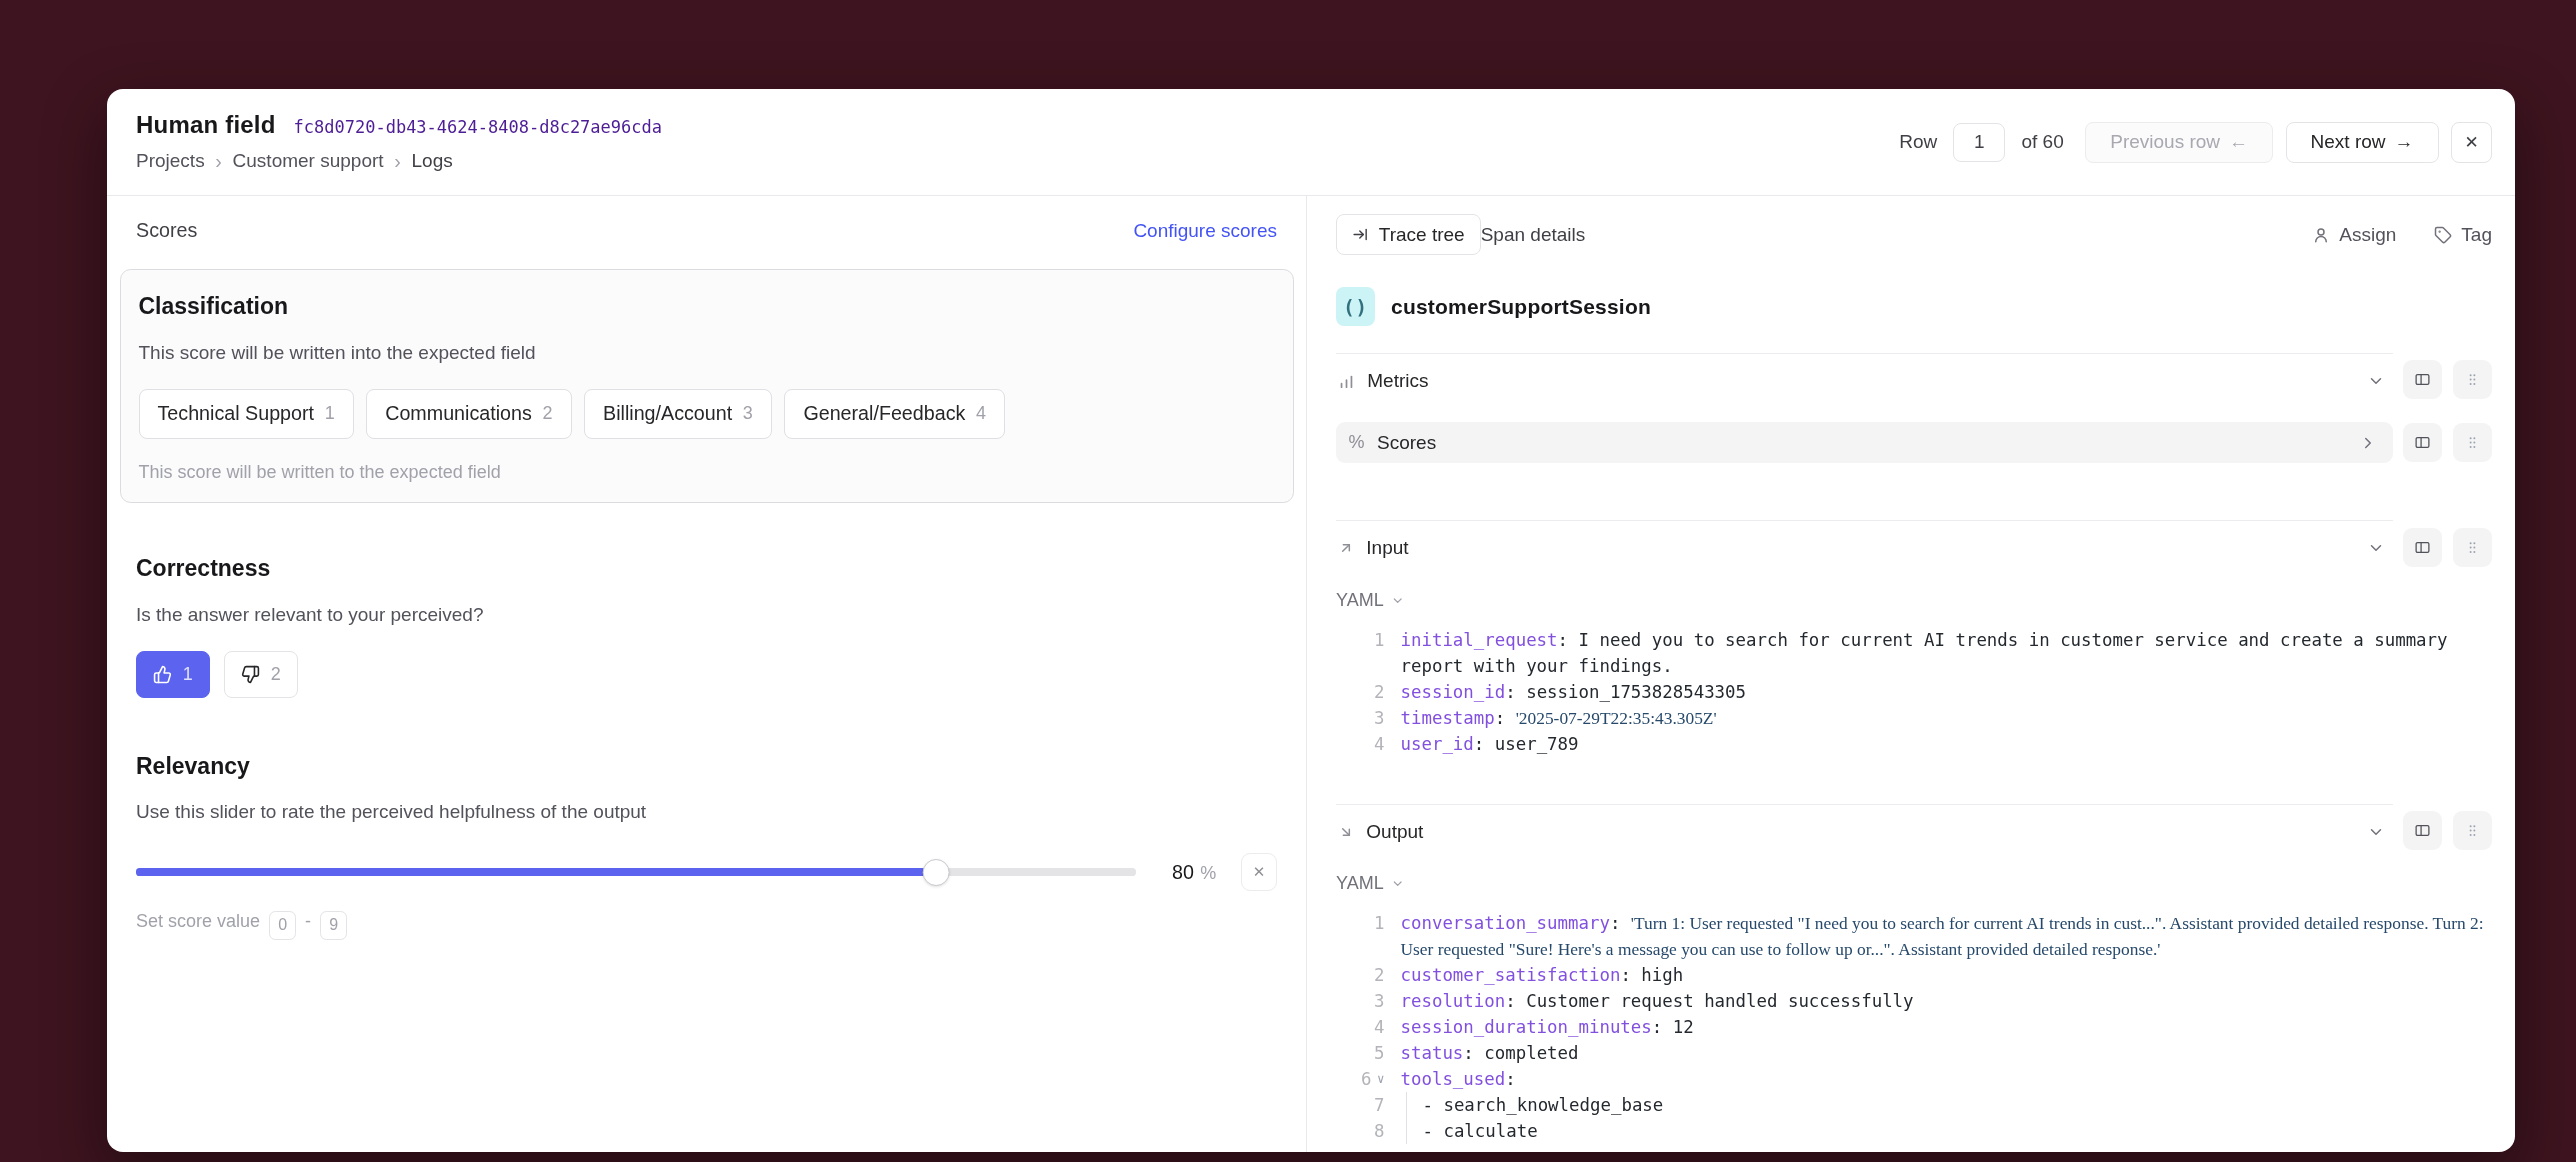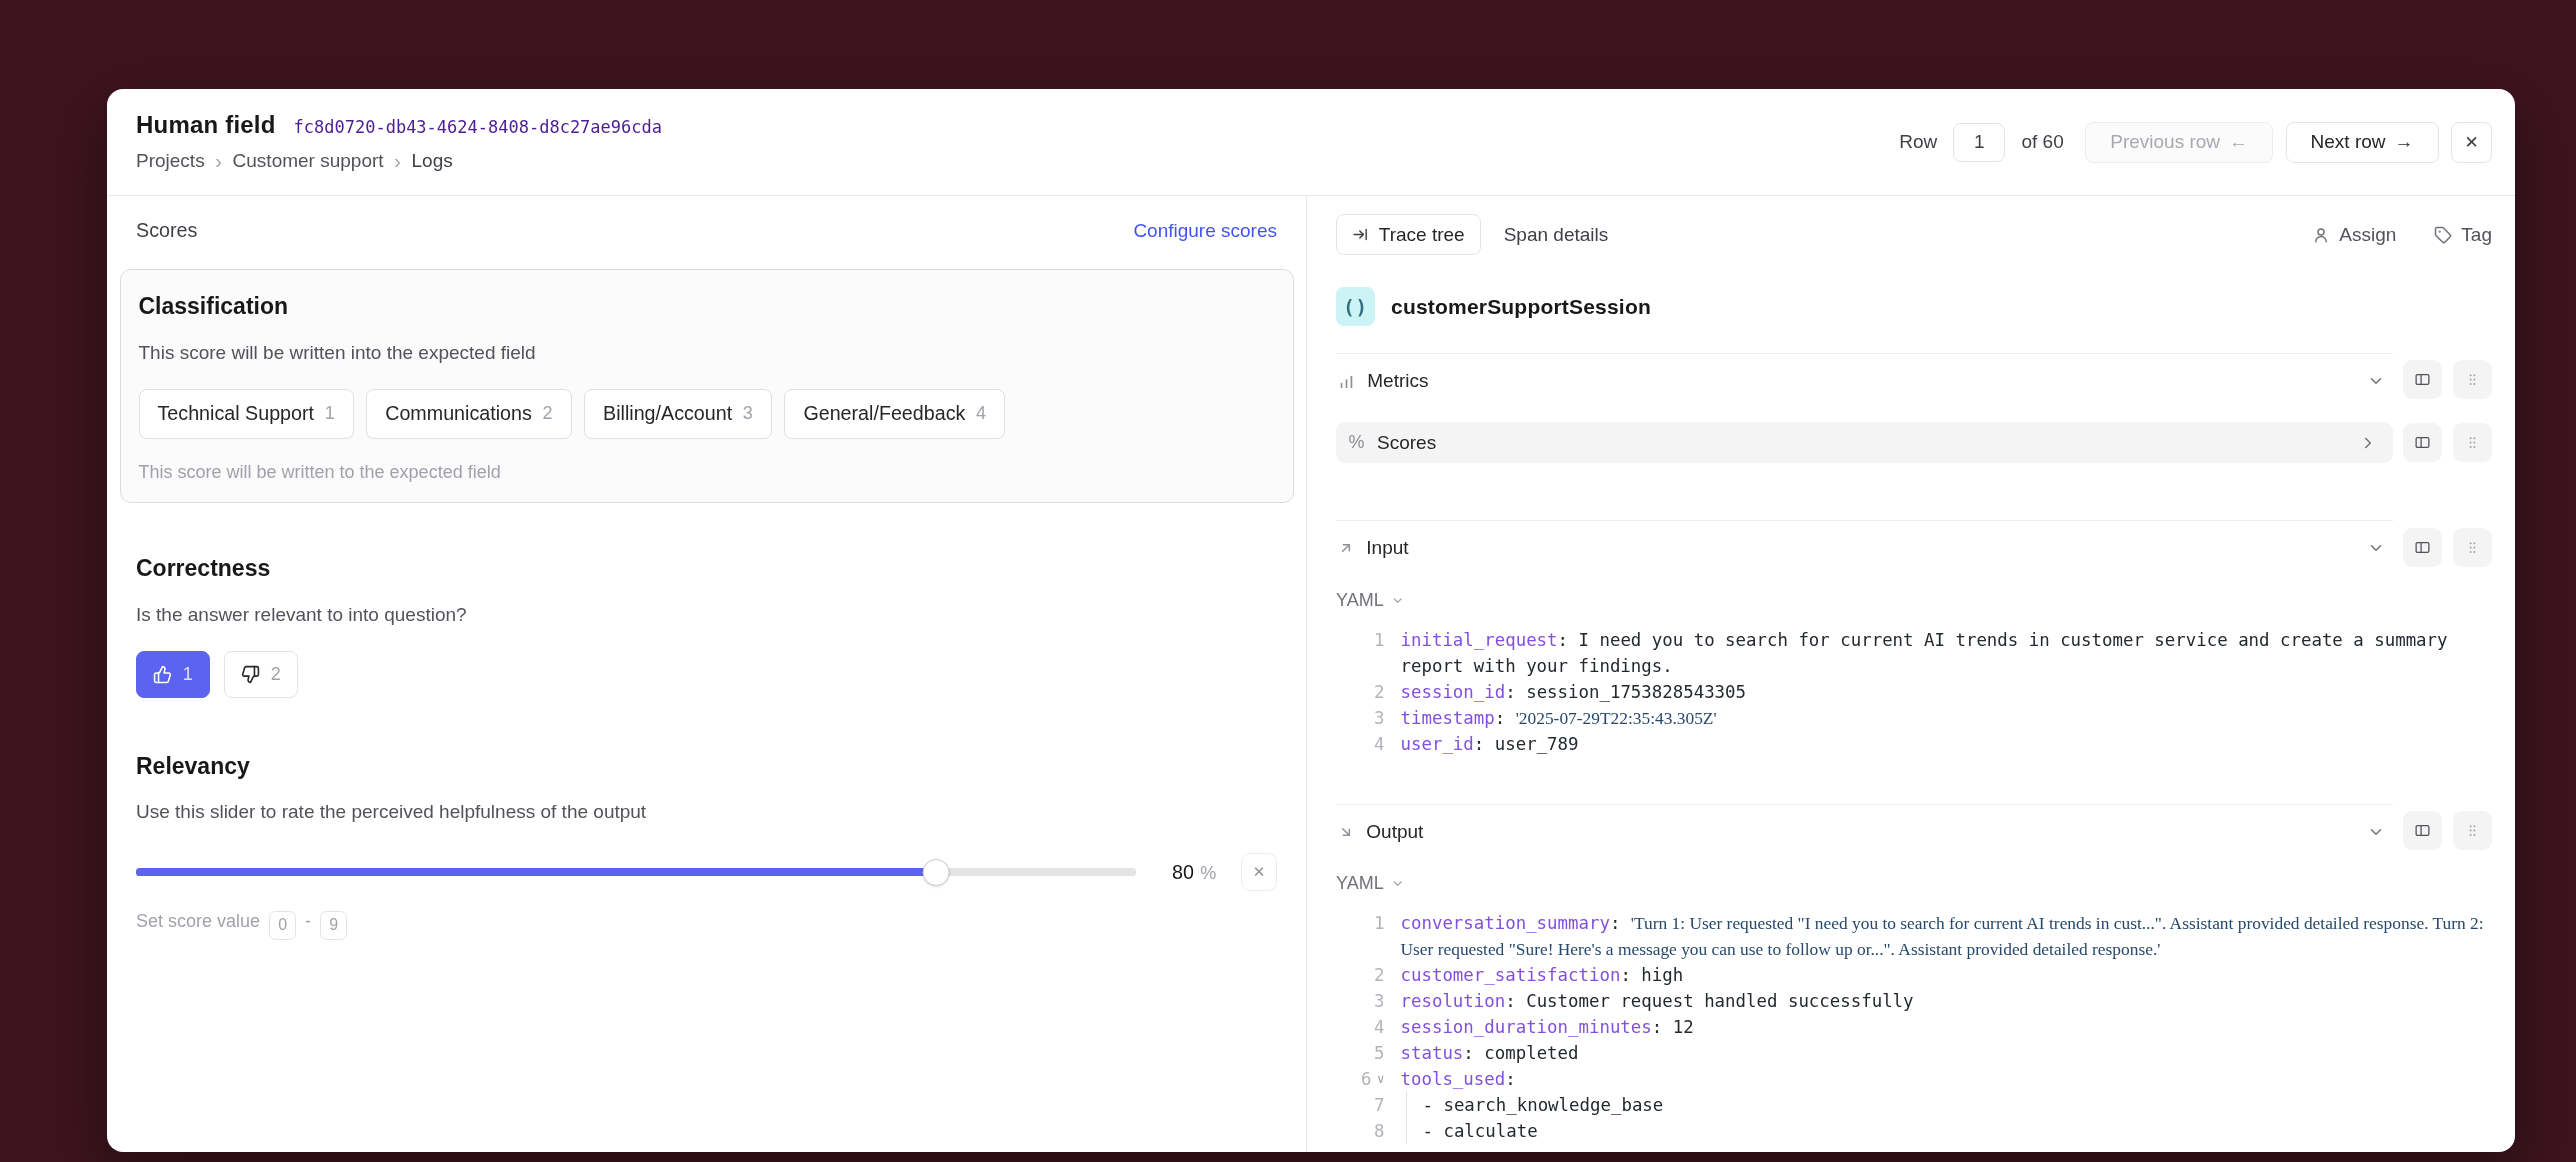--- a/index.html
+++ b/index.html
@@ -71,21 +71,21 @@
   .clear-btn { margin-left:25px; width:38px; height:38px; border:0.9px solid #ececef; background:#fff; border-radius:9px;
                display:inline-flex; align-items:center; justify-content:center; font-size:15px; color:#8e8e96; cursor:pointer; }
   .range-row { display:flex; align-items:flex-start; gap:9px; margin-top:19.7px; font-size:18px; color:#a1a1aa; }
   .kbd { min-width:27px; height:29px; border:0.9px solid #e4e4e7; border-radius:6.3px; display:inline-flex;
          align-items:center; justify-content:center; padding:0 6.3px; font-size:16px; color:#a1a1aa; background:#fff; }
 
   
   .trace-toolbar { display:flex; align-items:center; margin-top:18px; height:41px; }
   .trace-tree-btn { display:inline-flex; align-items:center; gap:9.8px; border:0.9px solid #e4e4e7; border-radius:8px;
                     height:41px; padding:0 15px; font-size:19px; font-weight:500; color:#27272a; background:#fff; cursor:pointer; }
-  .span-details { font-size:19px; font-weight:500; color:#3f3f46; margin-left:23px; cursor:pointer; }
+  .span-details { font-size:19px; font-weight:500; color:#3f3f46; cursor:pointer; }
   .toolbar-spacer { flex:1; }
   .tool-link { display:inline-flex; align-items:center; gap:9px; font-size:19px; color:#52525b; cursor:pointer; }
   .tool-link + .tool-link { margin-left:38px; }
 
   .span-head { display:flex; align-items:center; gap:16px; margin-top:32px; }
   .span-icon { width:39px; height:39px; border-radius:8px; background:#ccf3f6; color:#32707e;
                display:inline-flex; align-items:center; justify-content:center;
                font-family:"DejaVu Sans Mono", monospace; font-size:19px; font-weight:700; letter-spacing:0.9px; }
   .span-name { font-size:21px; font-weight:700; letter-spacing:0.2px; }
 
@@ -187,21 +187,21 @@
           <button class="opt-btn">
             <span>General/Feedback</span>
             <span class="opt-key">4</span>
           </button>
         </div>
         <div class="classif-foot">This score will be written to the expected field</div>
       </div>
 
       <div class="correctness">
         <div class="sec-title">Correctness</div>
-        <div class="sec-desc">Is the answer relevant to into question?</div>
+        <div class="sec-desc">Is the answer relevant to your perceived?</div>
         <div class="thumb-row">
           <button class="thumb-btn up">
             <svg width="19" height="19" viewBox="0 0 24 24" fill="none" stroke="currentColor" stroke-width="2" stroke-linecap="round" stroke-linejoin="round">
                 <path d="M7 10v12"></path>
                 <path d="M15 5.88 14 10h5.83a2 2 0 0 1 1.92 2.56l-2.33 8A2 2 0 0 1 17.5 22H4a2 2 0 0 1-2-2v-8a2 2 0 0 1 2-2h2.76a2 2 0 0 0 1.79-1.11L12 2a3.13 3.13 0 0 1 3 3.88Z"></path>
               </svg>
             <span>1</span>
           </button>
           <button class="thumb-btn down">
             <svg width="19" height="19" viewBox="0 0 24 24" fill="none" stroke="currentColor" stroke-width="2" stroke-linecap="round" stroke-linejoin="round">

